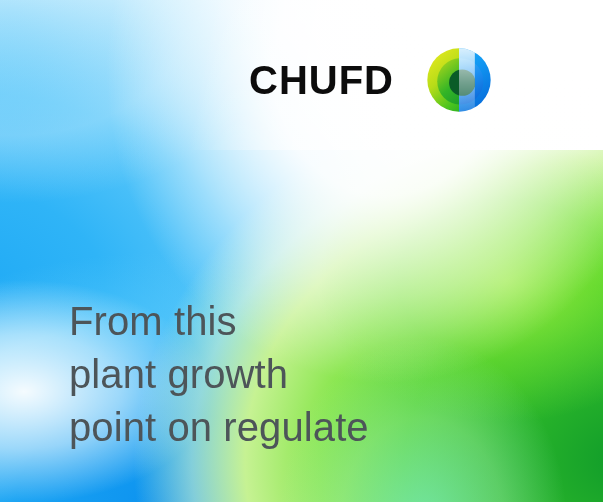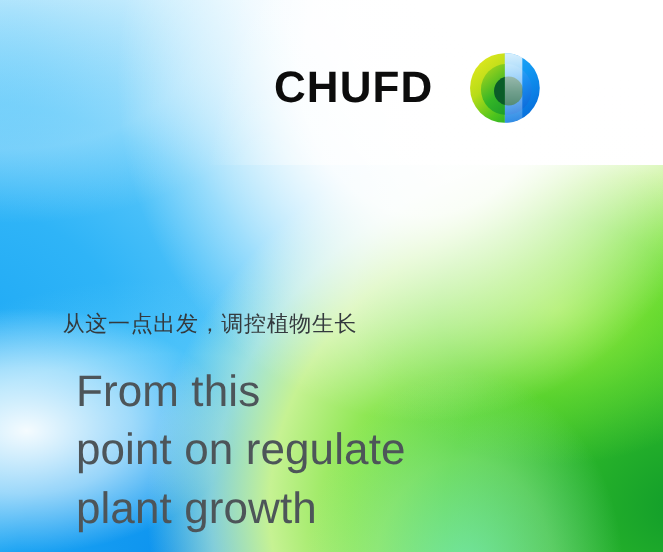--- a/index.html
+++ b/index.html
@@ -302,22 +302,21 @@
 
       <g clip-path="url(#clipVeil)">
         <circle cx="50" cy="50" r="48" fill="url(#gVeil)"></circle>
       </g>
     </svg>
 
   </div>
 
   <div class="tagline-block">
 
-    <div class="tagline-cn">从这一点出发，调控植物生长</div>
 
     <div class="tagline-en">
       <span class="en-line">From this</span>
+      <span class="en-line">plant growth</span>
       <span class="en-line">point on regulate</span>
-      <span class="en-line">plant growth</span>
     </div>
   </div>
 
 </div>
 
 </body></html>

